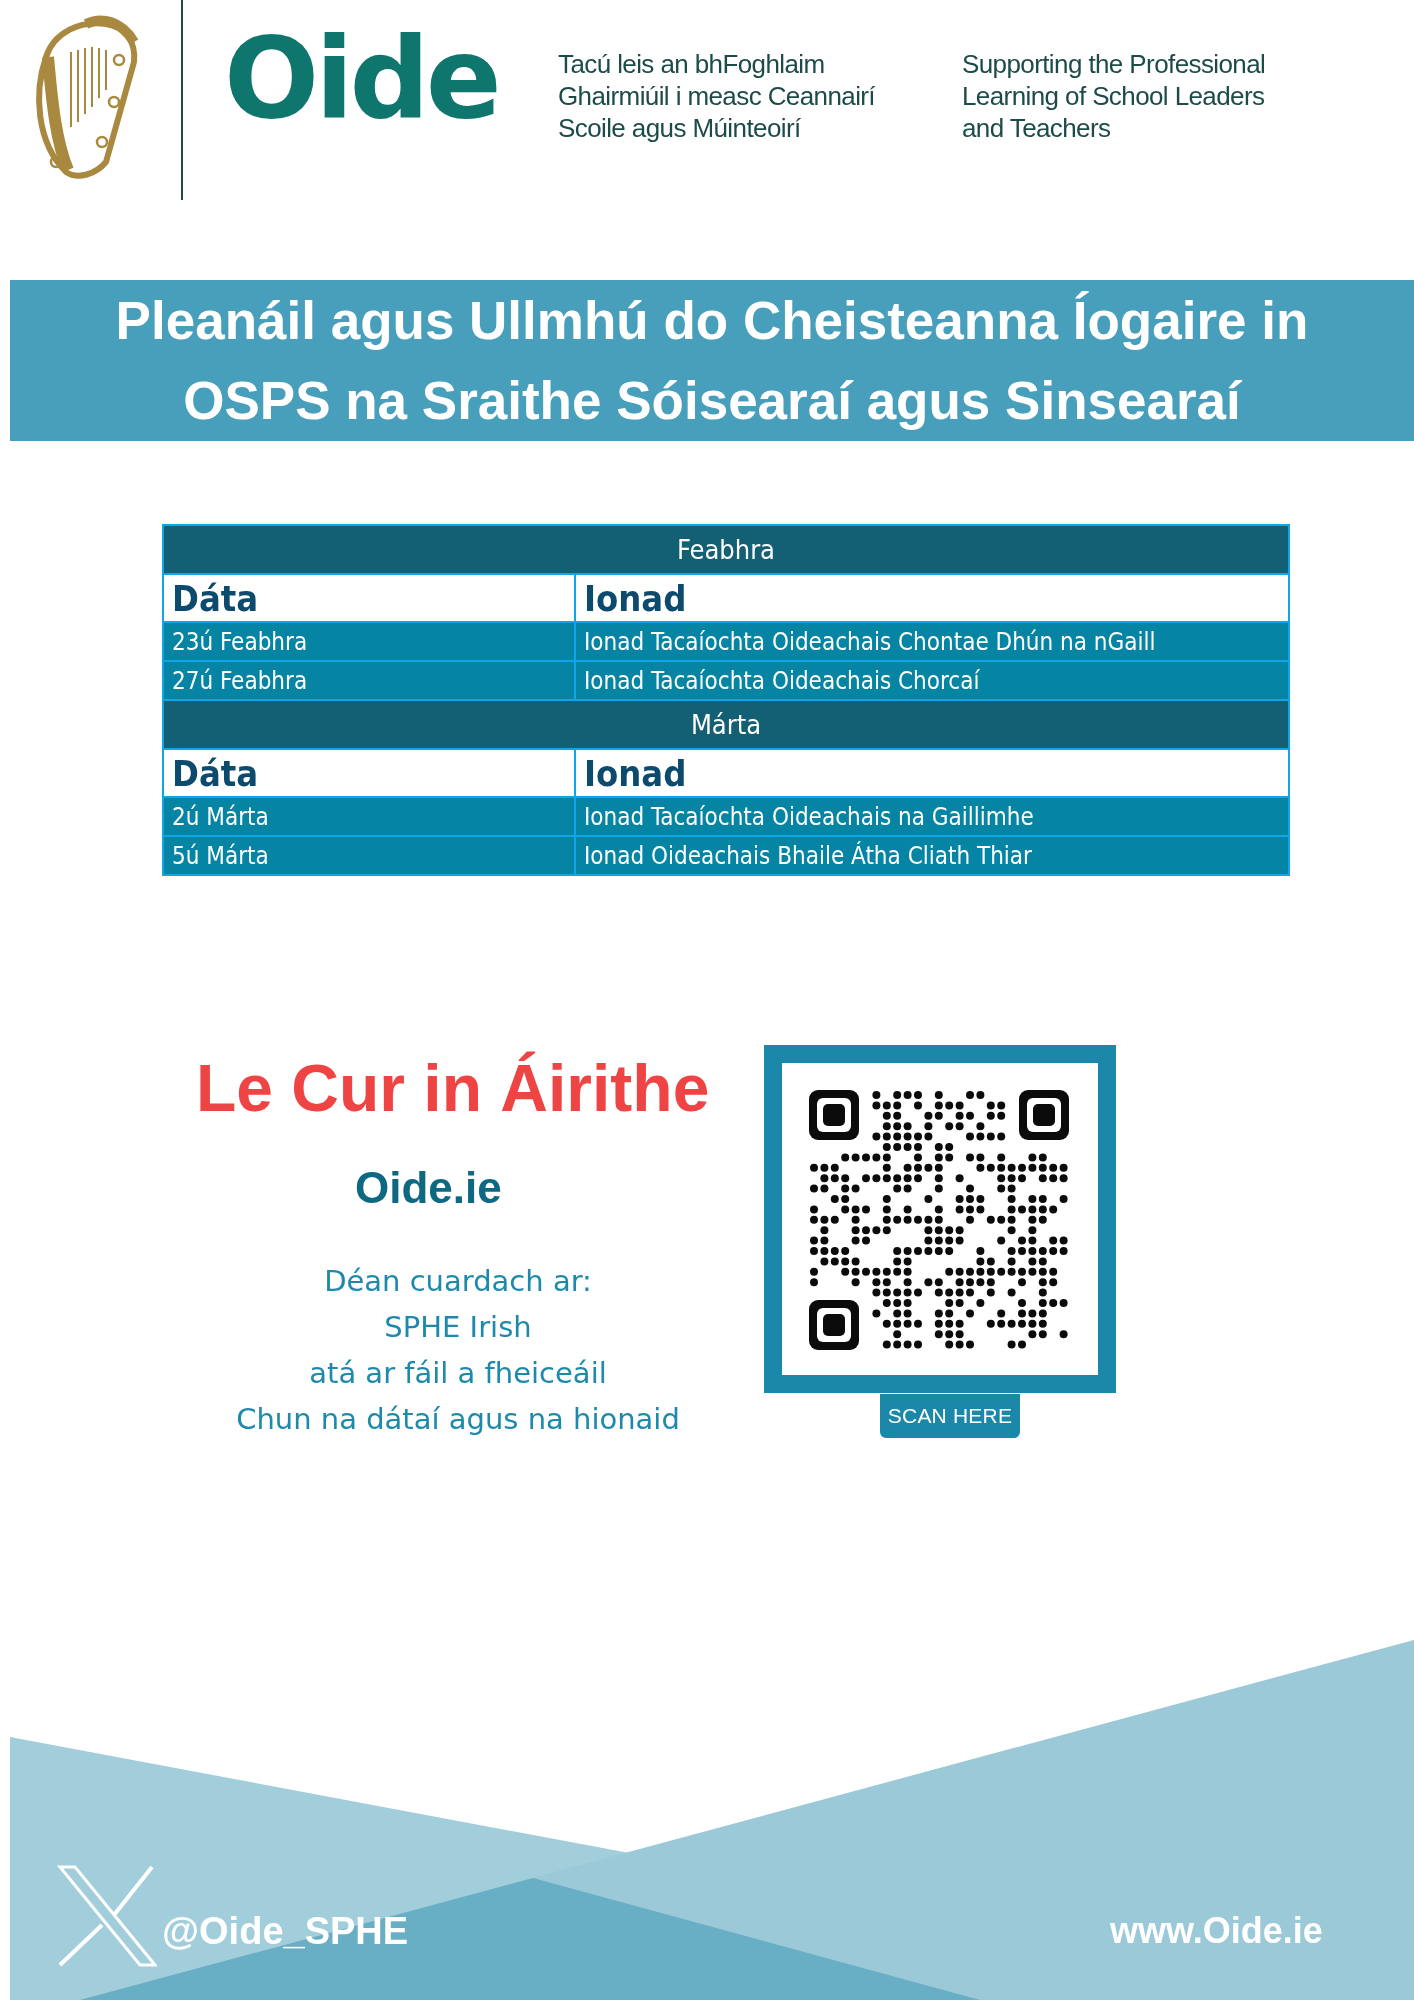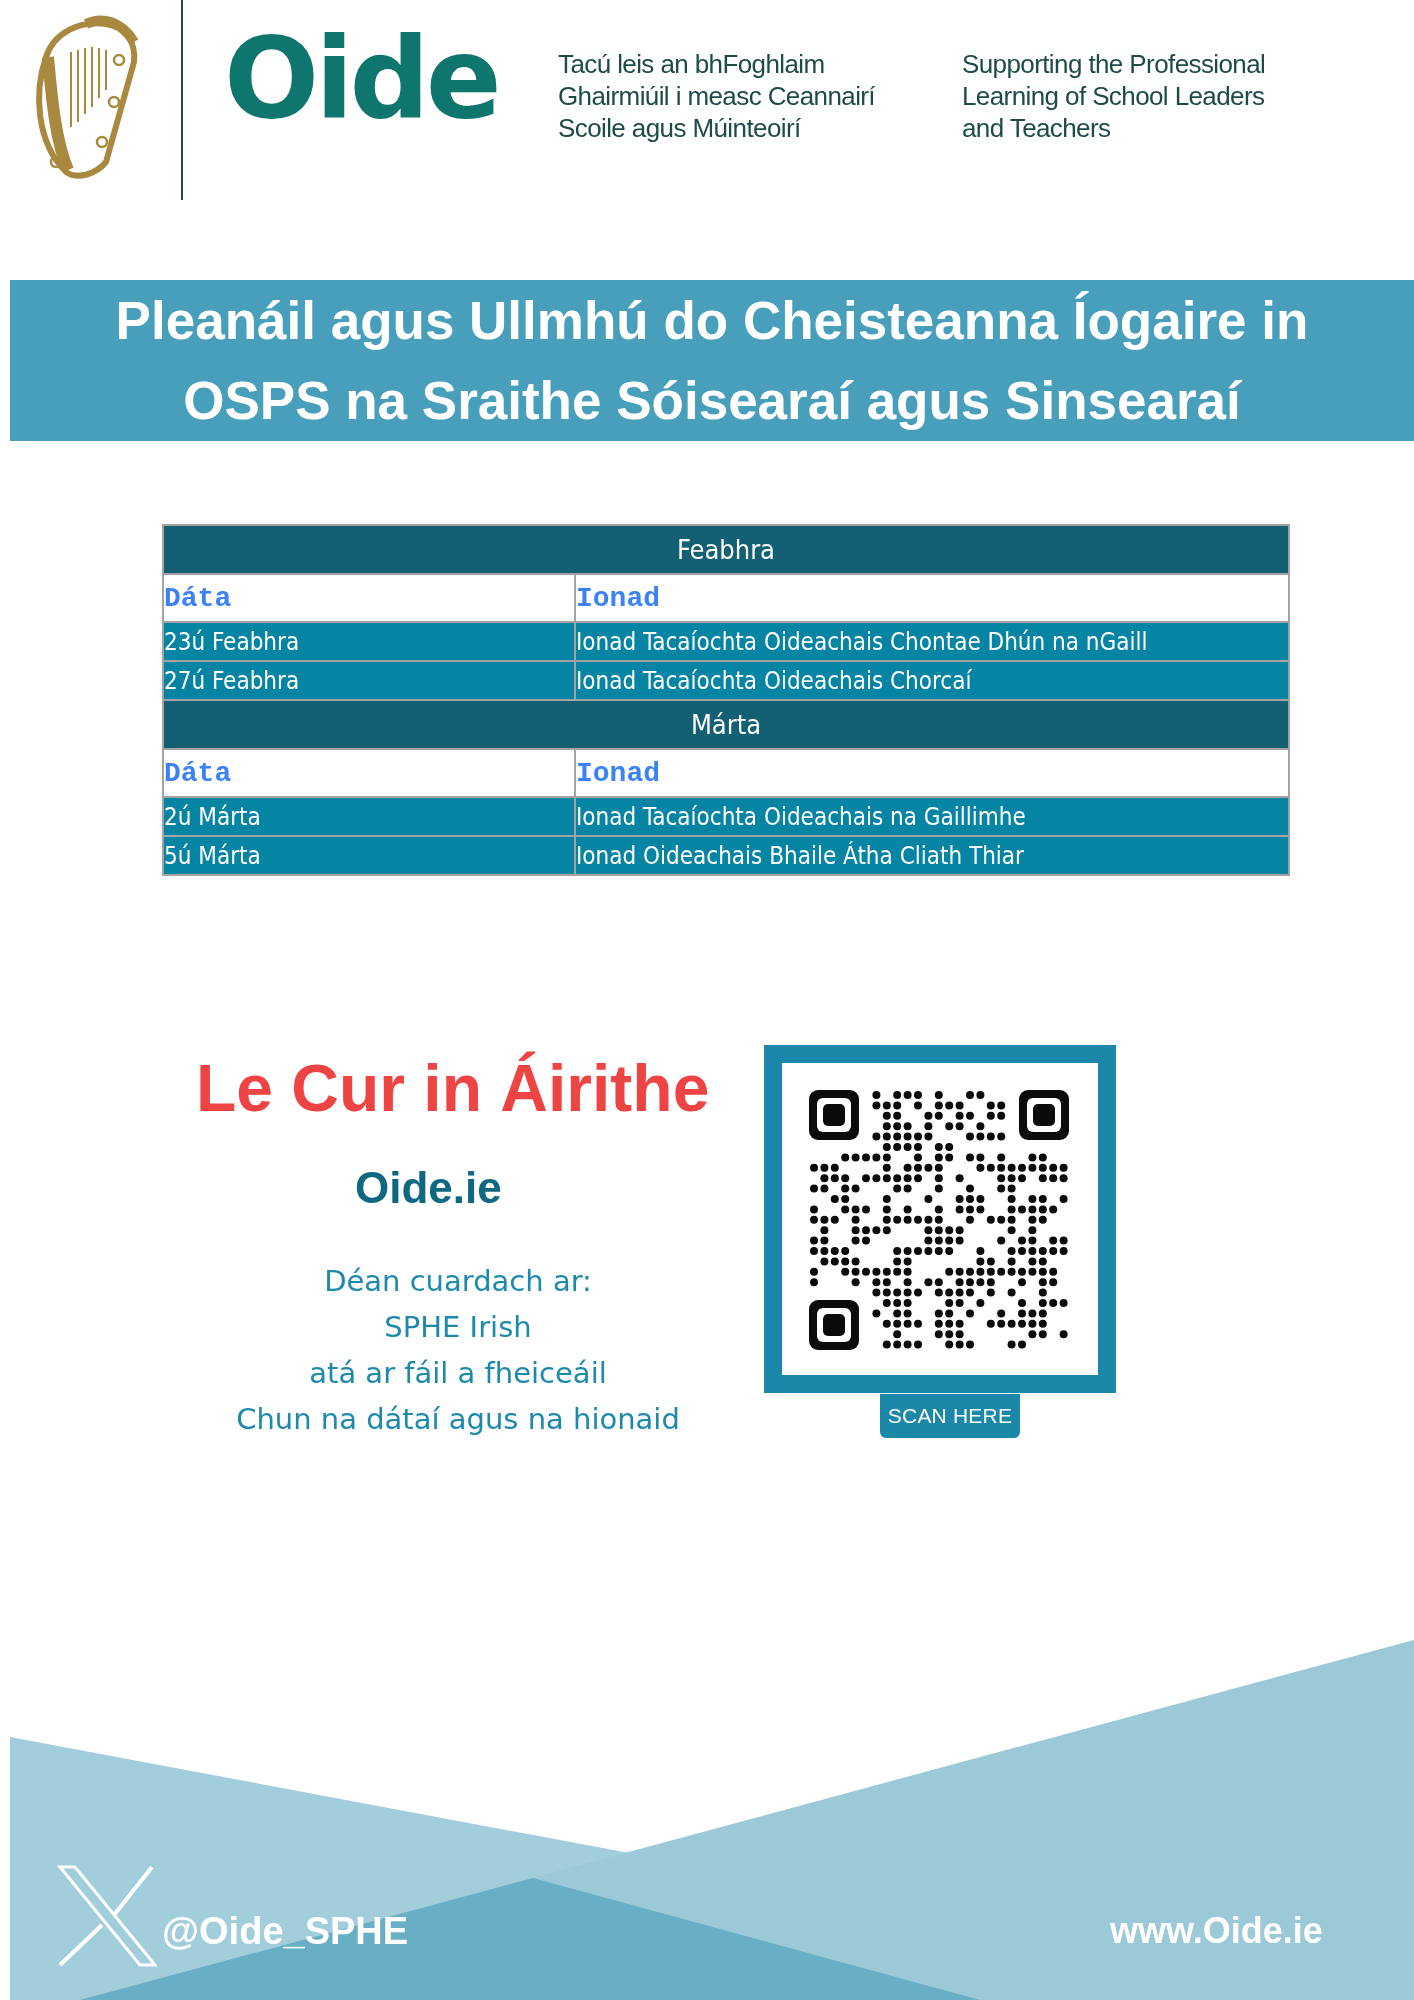--- a/index.html
+++ b/index.html
@@ -37,29 +37,29 @@
   }
   .banner span { display: block; white-space: nowrap; }
 
   
   .schedule {
     position: absolute; left: 162px; top: 524px; width: 1128px;
     border-collapse: collapse; table-layout: fixed;
     font-family: "DejaVu Sans Condensed", "DejaVu Sans", sans-serif;
     border: 2px solid #0a1e24;
   }
-  .schedule td { border: 2px solid #a3a3a3; padding: 0 0; white-space: nowrap; overflow: hidden; margin-left: 29px; }
+  .schedule td { border: 2px solid #0ea5e9; padding: 0 8px; white-space: nowrap; overflow: hidden; margin-left: 29px; }
   .schedule col.c1 { width: 412px; }
   .schedule .month td {
     background: #135f74; color: #ffffff; text-align: center;
     font-size: 27px; height: 47px;
   }
   .schedule .head td {
-    background: #ffffff; color: #3b82f6; font-weight: bold;
-    font-size: 28px; height: 46px; font-family: Liberation Mono, monospace;
+    background: #ffffff; color: #0c4a6e; font-weight: bold;
+    font-size: 36px; height: 46px;
   }
   .schedule .row td {
     background: #0584a4; color: #ffffff; font-size: 24px; height: 37px;
   }
 
   
   .book-title {
     position: absolute; left: 196px; top: 1050px;
     color: #ef4444; font-weight: bold; font-size: 66px; white-space: nowrap;
   }

